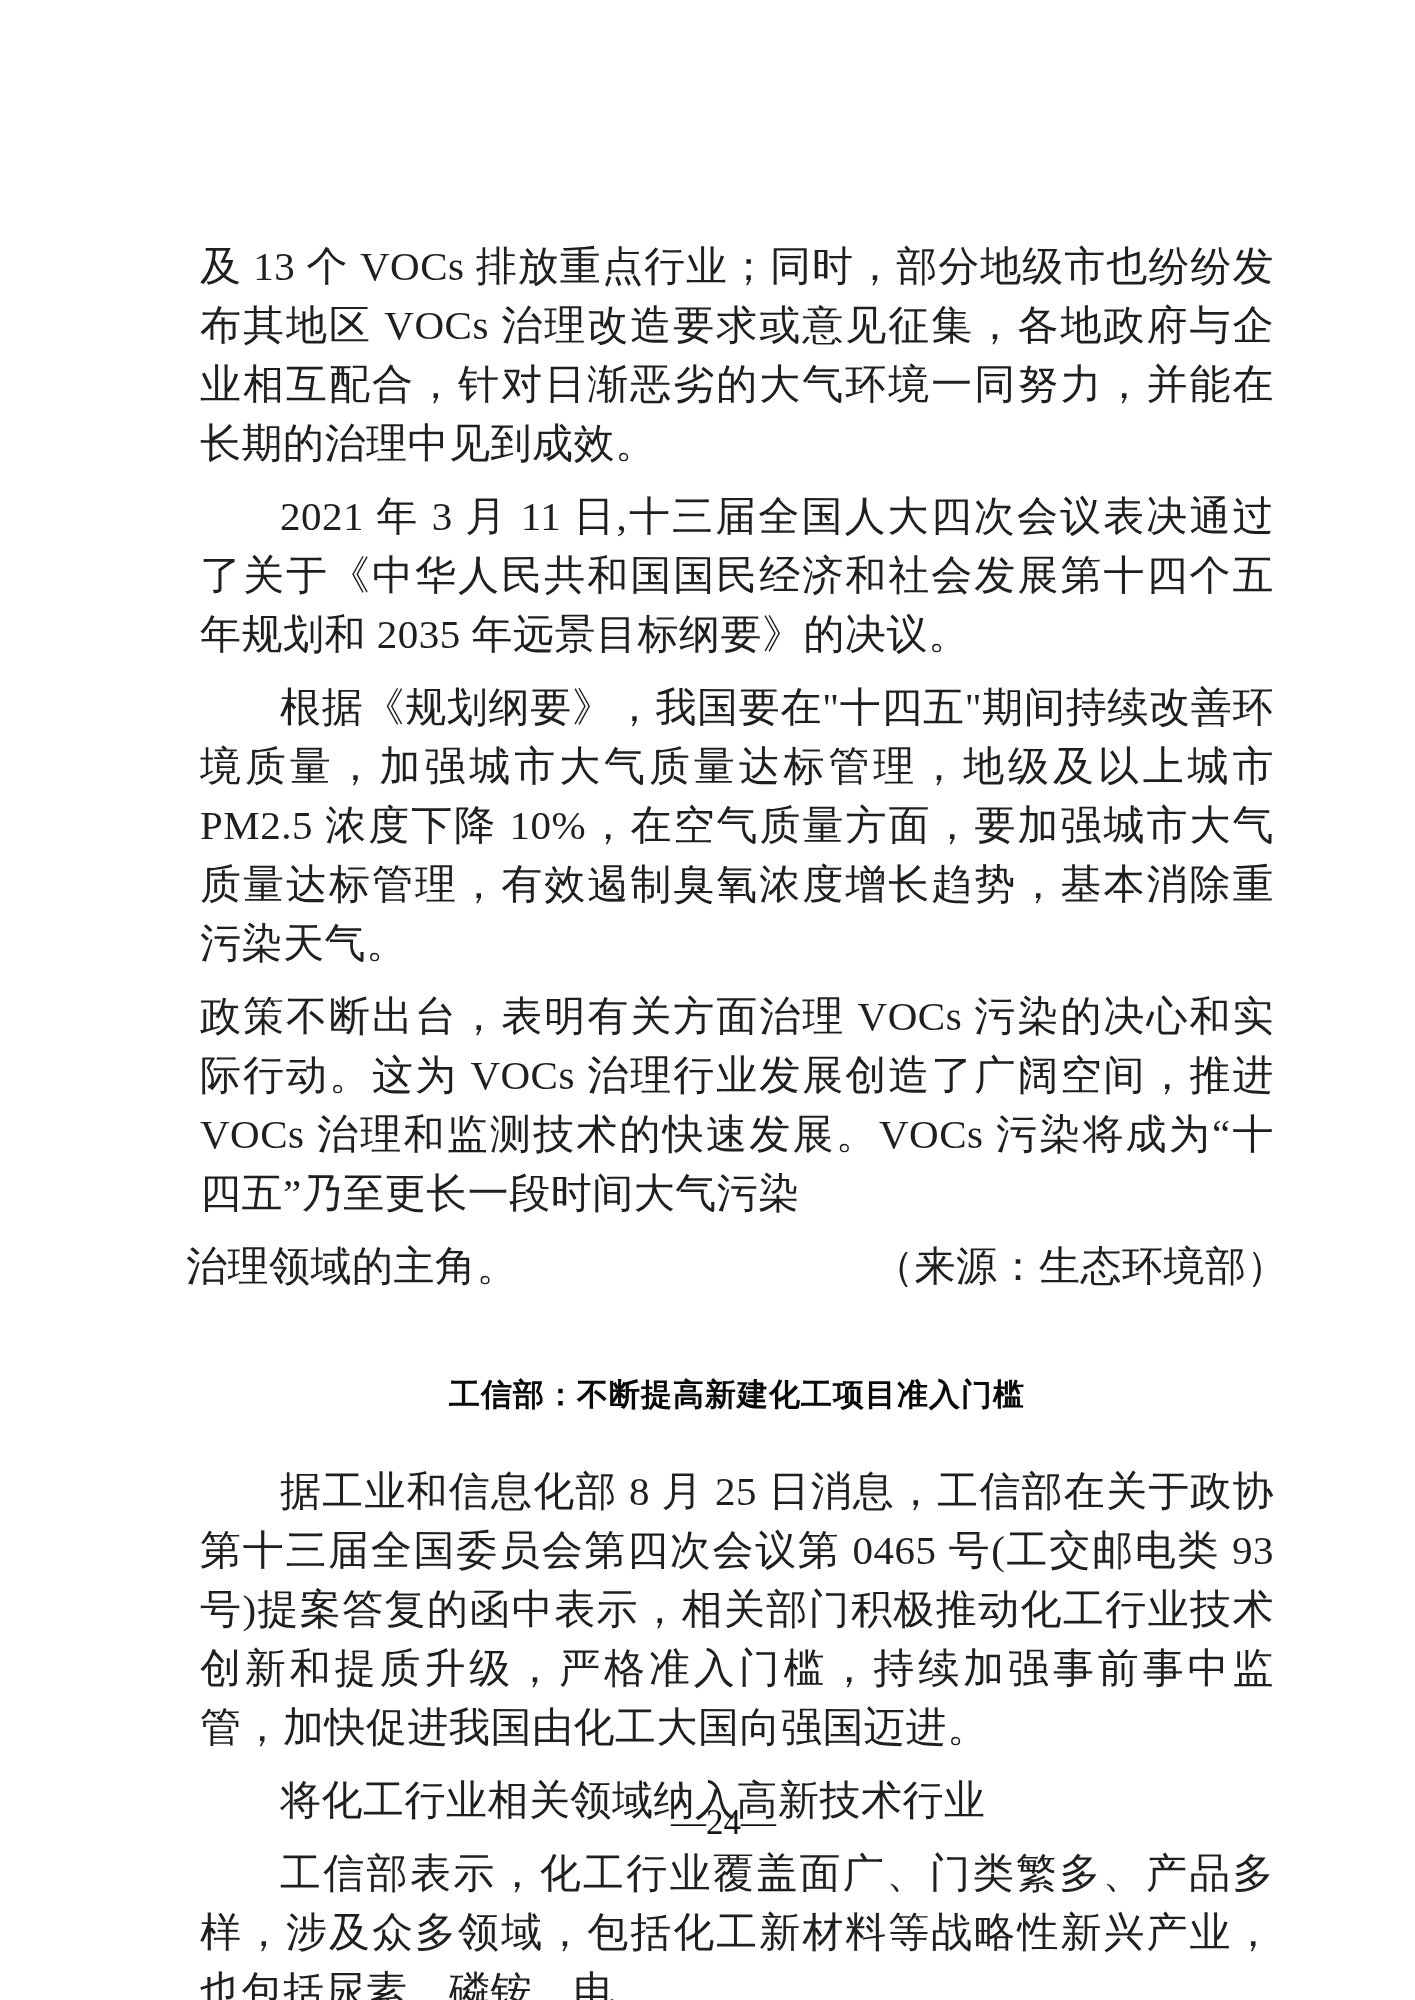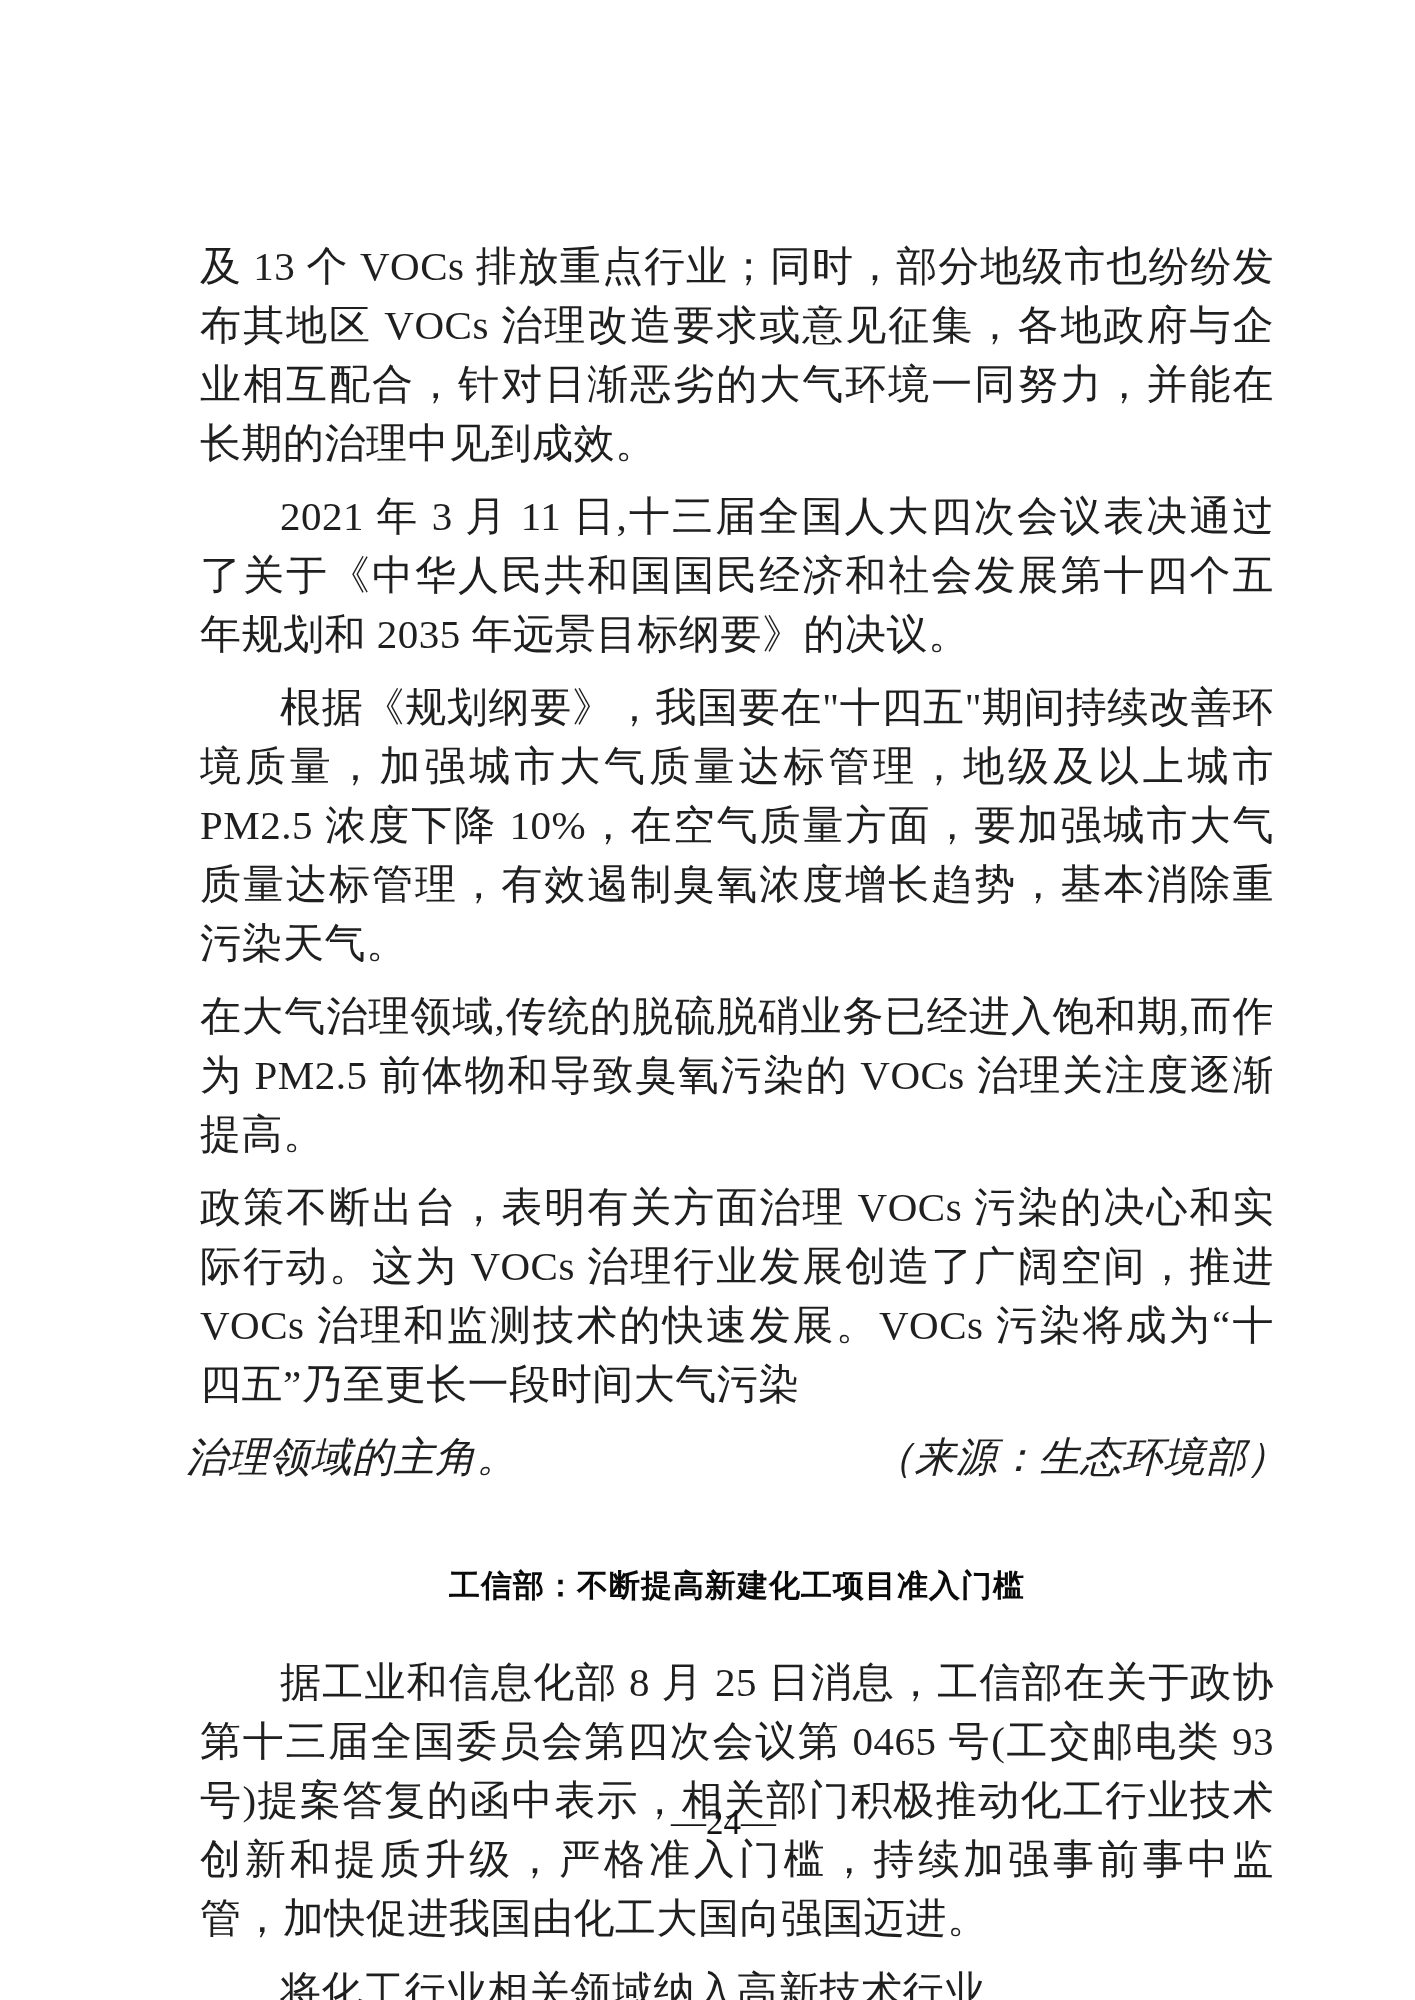--- a/index.html
+++ b/index.html
@@ -32,21 +32,20 @@
   .body-text p.indent {
     text-indent: 80px;
   }
   .last-line {
     display: flex;
     justify-content: space-between;
     align-items: baseline;
     font-size: 41px;
     line-height: 59px;
     letter-spacing: 0.5px;
-    font-style: italic;
   }
   .article-title {
     margin: 64px 0 32px 0;
     font-size: 31px;
     line-height: 70px;
     font-weight: bold;
     text-align: center;
     color: #0a0a0a;
     letter-spacing: 1px;
   }
@@ -63,21 +62,20 @@
 </head>
 <body>
 
 <div class="page">
   <div class="content">
 
     <section class="body-text">
       <p>及 13 个 VOCs 排放重点行业；同时，部分地级市也纷纷发布其地区 VOCs 治理改造要求或意见征集，各地政府与企业相互配合，针对日渐恶劣的大气环境一同努力，并能在长期的治理中见到成效。</p>
       <p class="indent">2021 年 3 月 11 日,十三届全国人大四次会议表决通过了关于《中华人民共和国国民经济和社会发展第十四个五年规划和 2035 年远景目标纲要》的决议。</p>
       <p class="indent">根据《规划纲要》，我国要在"十四五"期间持续改善环境质量，加强城市大气质量达标管理，地级及以上城市 PM2.5 浓度下降 10%，在空气质量方面，要加强城市大气质量达标管理，有效遏制臭氧浓度增长趋势，基本消除重污染天气。</p>
-      <p>在大气治理领域,传统的脱硫脱硝业务已经进入饱和期,而作为 PM2.5 前体物和导致臭氧污染的 VOCs 治理关注度逐渐提高。</p>
       <p>政策不断出台，表明有关方面治理 VOCs 污染的决心和实际行动。这为 VOCs 治理行业发展创造了广阔空间，推进 VOCs 治理和监测技术的快速发展。VOCs 污染将成为“十四五”乃至更长一段时间大气污染</p>
       <div class="last-line">
         <span>治理领域的主角。</span>
         <span>（来源：生态环境部）</span>
       </div>
     </section>
 
     <h1 class="article-title">工信部：不断提高新建化工项目准入门槛</h1>
 
     <section class="body-text">

